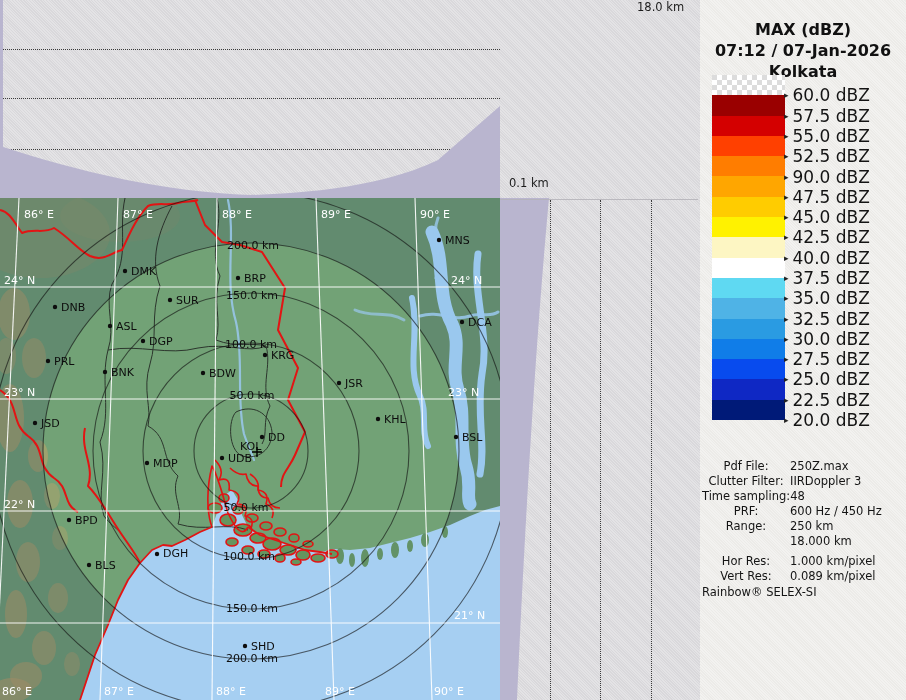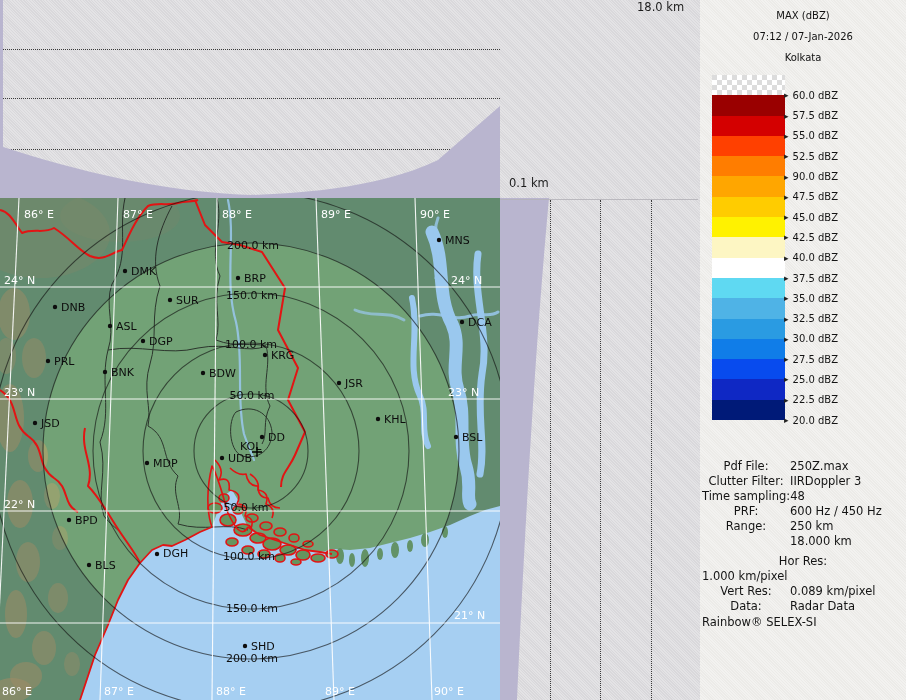--- a/index.html
+++ b/index.html
@@ -10,33 +10,33 @@
   .abs{position:absolute;}
   
   .hline-dot{position:absolute;left:0;width:500px;height:0;border-top:1px dotted #3a3a3a;}
   .vline-dot{position:absolute;top:2px;height:500px;width:0;border-left:1px dotted #3a3a3a;}
   .axis-label{position:absolute;font-size:11.5px;color:#1c1c1c;white-space:nowrap;}
   .hairline{position:absolute;height:1px;background:#b4b3b8;opacity:.85;}
   
   #legend-panel{position:absolute;left:700px;top:0;width:206px;height:700px;
     background-color:#ECEBE8;
     background-image:repeating-linear-gradient(45deg,rgba(255,255,255,.35) 0 1px,transparent 1px 2px);}
-  #legend-title{padding-top:5px;text-align:center;font-size:10px;line-height:21px;color:#111;}
+  #legend-title{padding-top:19px;text-align:center;font-size:16px;line-height:21px;color:#111;font-weight:bold;}
   #swatch-col{position:absolute;left:12px;top:75px;width:73px;}
   .sw{width:73px;height:20.3px;}
   .checker{background-image:conic-gradient(#ffffff 25%,#dcdcdc 0 50%,#ffffff 0 75%,#dcdcdc 0);background-size:10px 10px;}
   #legend-labels{position:absolute;left:84px;top:85.2px;}
   .leg-row{height:20.3px;display:flex;align-items:center;}
   .leg-arrow{font-size:9px;color:#222;margin-right:4px;}
-  .leg-text{font-size:10px;color:#141414;white-space:nowrap;}
+  .leg-text{font-size:17px;color:#141414;white-space:nowrap;}
   
   #meta{position:absolute;left:2px;top:459px;width:202px;font-size:11.5px;color:#141414;}
   .meta-row{display:flex;line-height:15px;white-space:nowrap;}
   .meta-label{display:inline-block;min-width:88px;text-align:center;}
-  .meta-gap{margin-top:5px;flex-direction:column;}
+  .meta-gap{margin-top:5px;}
   #meta-footer{margin-top:1px;line-height:15px;}
   svg text{font-family:"DejaVu Sans",sans-serif;}
   .city-label{font-size:11px;fill:#0d0d0d;}
   .ring-label{font-size:11px;fill:#0d0d0d;text-anchor:middle;}
   .grid-label{font-size:11px;fill:#ffffff;}
 </style>
 </head>
 <body>
 
 <div id="screen">
@@ -393,21 +393,17 @@
           <span>18.000 km</span>
         </div>
       <div class="meta-row meta-gap">
           <span class="meta-label">Hor Res:</span>
           <span>1.000 km/pixel</span>
         </div>
       <div class="meta-row">
           <span class="meta-label">Vert Res:</span>
           <span>0.089 km/pixel</span>
         </div>
-      <div class="meta-row">
-          <span class="meta-label">Data:</span>
-          <span>Radar Data</span>
-        </div>
       <div id="meta-footer">Rainbow® SELEX-SI</div>
     </div>
   </div>
 
 </div>
 
 </body></html>

